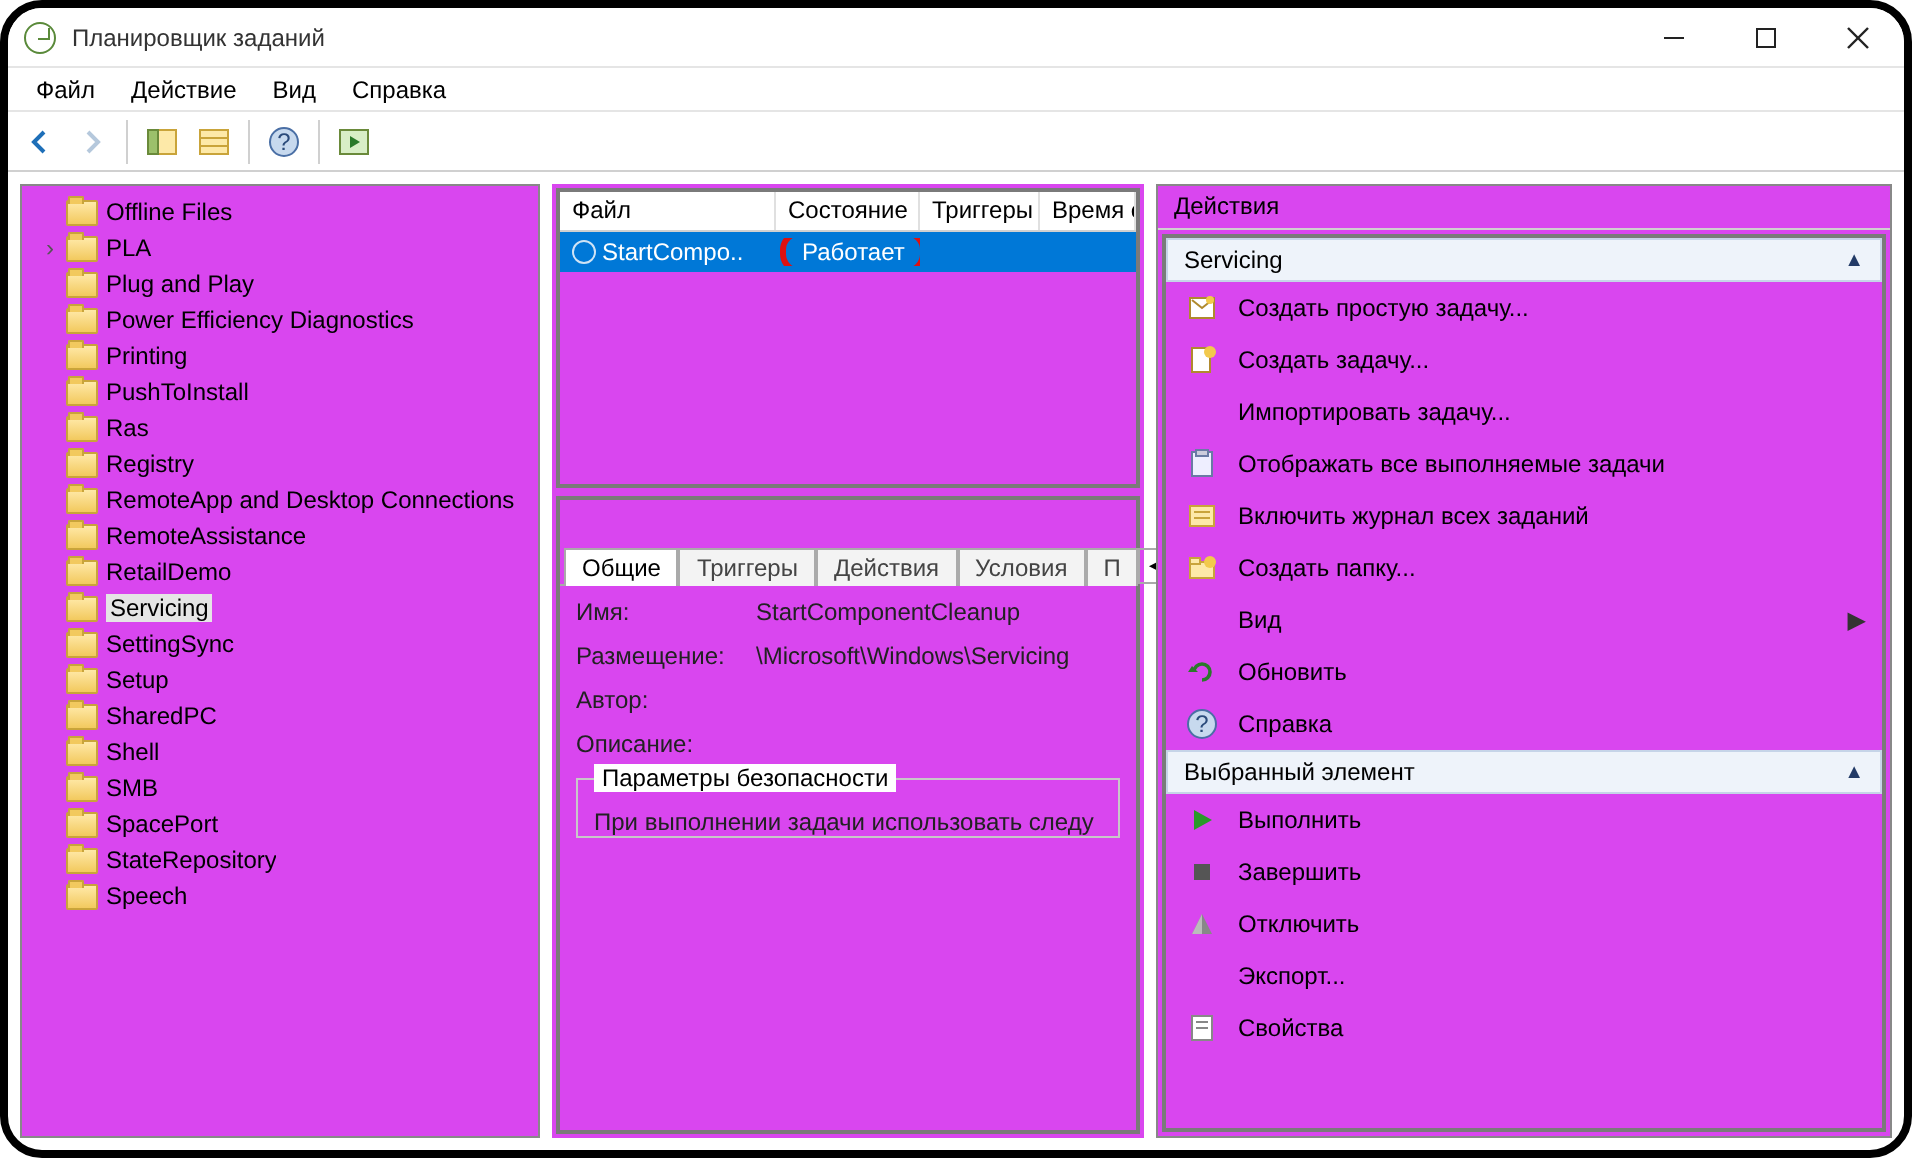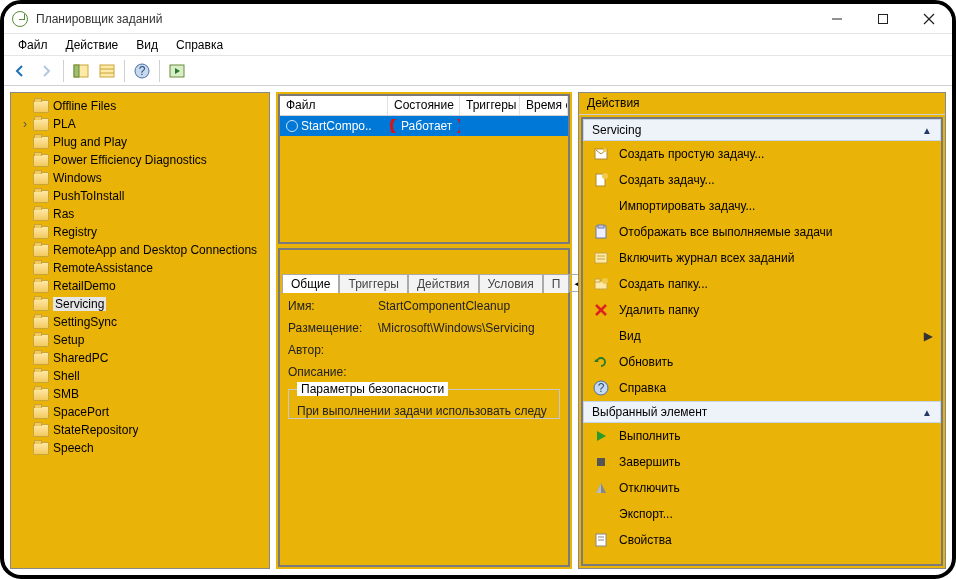--- a/index.html
+++ b/index.html
@@ -18,21 +18,21 @@
 .menubar { height: 22px; display:flex; align-items:center; padding: 0 6px; gap: 2px; border-bottom: 1px solid #e5e5e5; }
 .menubar span { padding: 2px 8px; }
 
 .toolbar { height: 30px; display:flex; align-items:center; padding: 0 4px; gap: 2px; border-bottom: 1px solid #d0d0d0; background:#fff; }
 .tbtn { width: 24px; height: 24px; display:flex; align-items:center; justify-content:center; border:1px solid transparent; }
 .tbtn svg { width:16px; height:16px; }
 .tsep { width:1px; height:22px; background:#d0d0d0; margin:0 3px; }
 
 .body { flex:1; display:flex; padding: 6px; gap:6px; min-height:0; }
 
-.panel { border:1px solid #888; background:#eab308; display:flex; flex-direction:column; min-height:0; }
+.panel { border:1px solid #888; background:#d946ef; display:flex; flex-direction:column; min-height:0; }
 .left { width: 260px; }
 .mid { width: 296px; }
 .right { flex:1; }
 
 
 .tree { flex:1; overflow:auto; padding: 4px 2px; }
 .tree-item { display:flex; align-items:center; height:18px; padding-left: 20px; white-space:nowrap; }
 .tree-item.arrow::before { content:"›"; color:#555; width:12px; display:inline-block; text-align:center; margin-left:-14px; margin-right:2px; }
 .folder { width:16px; height:13px; background: linear-gradient(#ffe9a8,#f2c95e); border:1px solid #c9a43a; border-radius:1px; margin-right:4px; position:relative; }
 .folder::before { content:""; position:absolute; top:-3px; left:0; width:6px; height:3px; background:#f2c95e; border:1px solid #c9a43a; border-bottom:none; border-radius:1px 1px 0 0; }
@@ -168,21 +168,21 @@
           <div class="tree-item">
             <span class="folder"></span>
             <span class="lbl">Plug and Play</span>
           </div>
           <div class="tree-item">
             <span class="folder"></span>
             <span class="lbl">Power Efficiency Diagnostics</span>
           </div>
           <div class="tree-item">
             <span class="folder"></span>
-            <span class="lbl">Windows</span>
+            <span class="lbl">Printing</span>
           </div>
           <div class="tree-item">
             <span class="folder"></span>
             <span class="lbl">PushToInstall</span>
           </div>
           <div class="tree-item">
             <span class="folder"></span>
             <span class="lbl">Ras</span>
           </div>
           <div class="tree-item">
@@ -346,29 +346,20 @@
             <span class="aicon">
               <svg viewBox="0 0 16 16">
                 <rect x="2" y="5" width="12" height="8" fill="#fde9a8" stroke="#c9a43a"></rect>
                 <rect x="2" y="3" width="5" height="3" fill="#fde9a8" stroke="#c9a43a"></rect>
                 <circle cx="12" cy="5" r="3" fill="#f2c94c"></circle>
               </svg>
             </span>
             <span>Создать папку...</span>
           </div>
           <div class="action">
-            <span class="aicon">
-              <svg viewBox="0 0 16 16">
-                <line x1="3" y1="3" x2="13" y2="13" stroke="#d22" stroke-width="2.5"></line>
-                <line x1="13" y1="3" x2="3" y2="13" stroke="#d22" stroke-width="2.5"></line>
-              </svg>
-            </span>
-            <span>Удалить папку</span>
-          </div>
-          <div class="action">
             <span class="aicon"></span>
             <span>Вид</span>
             <span class="more">▶</span>
           </div>
           <div class="action">
             <span class="aicon">
               <svg viewBox="0 0 16 16">
                 <path d="M4 8 A4 4 0 1 1 8 12" fill="none" stroke="#2a7a2a" stroke-width="1.8"></path>
                 <polygon points="3,5 6,8 1,8" fill="#2a7a2a"></polygon>
               </svg>

